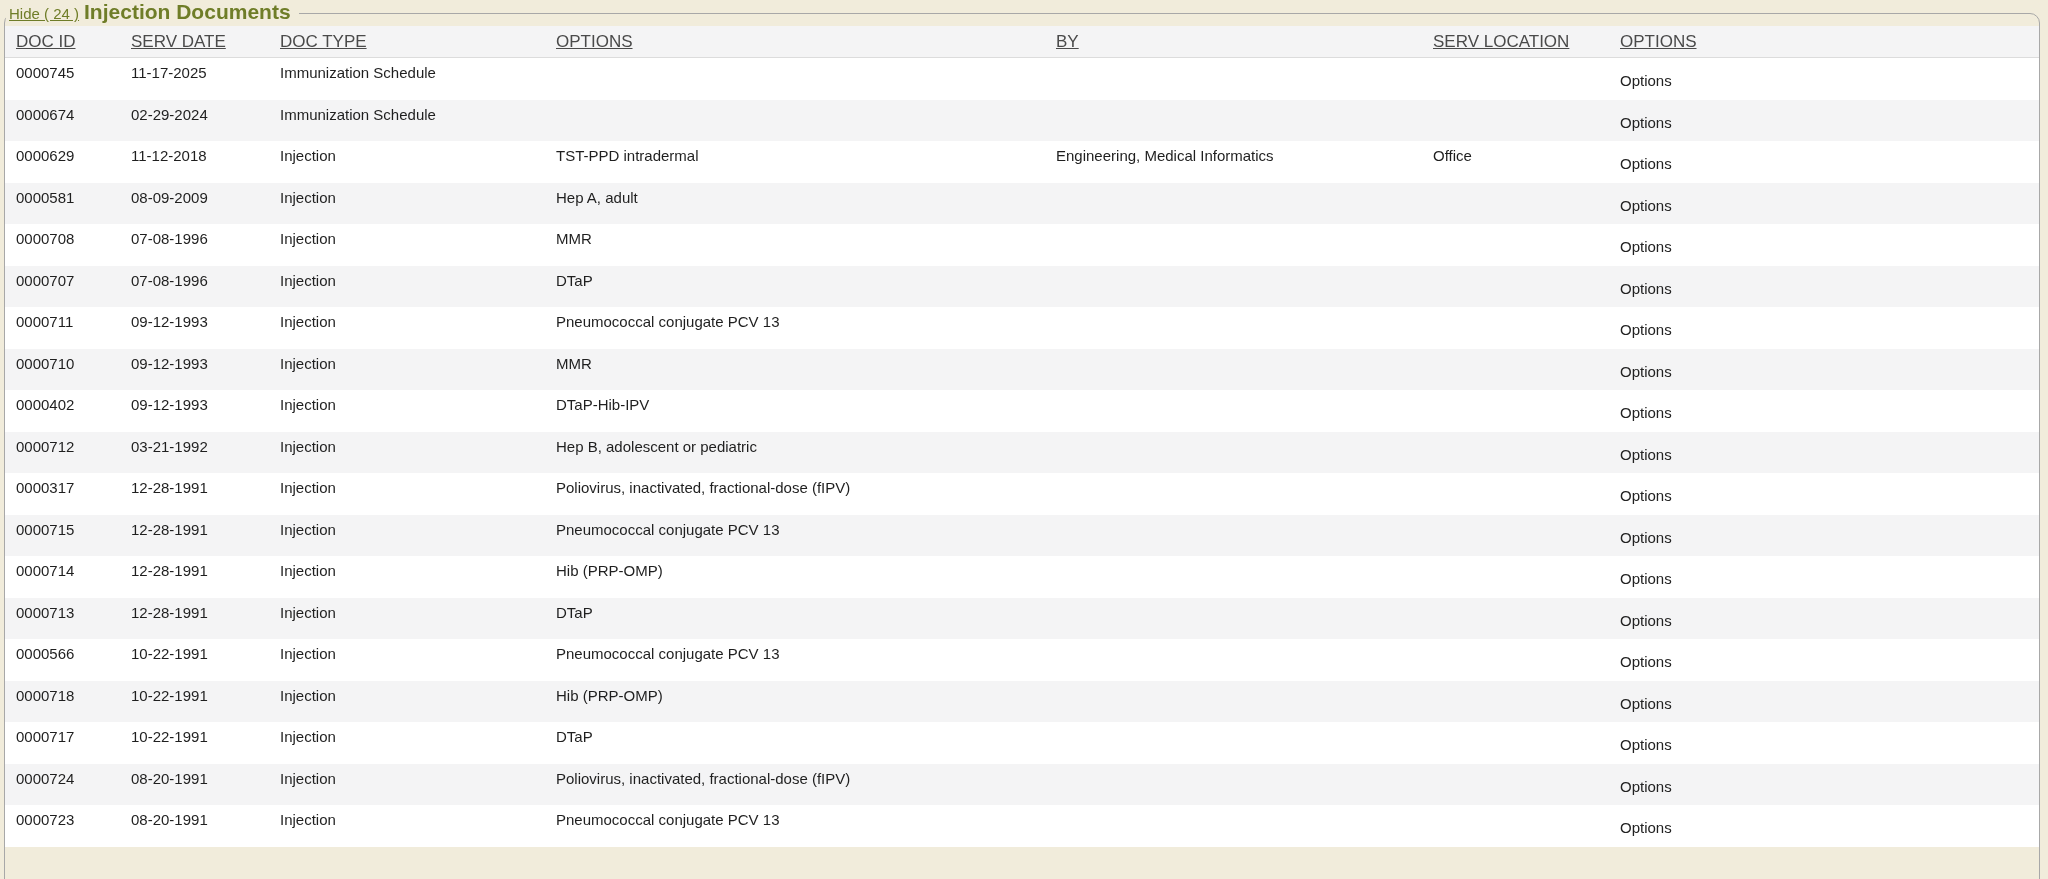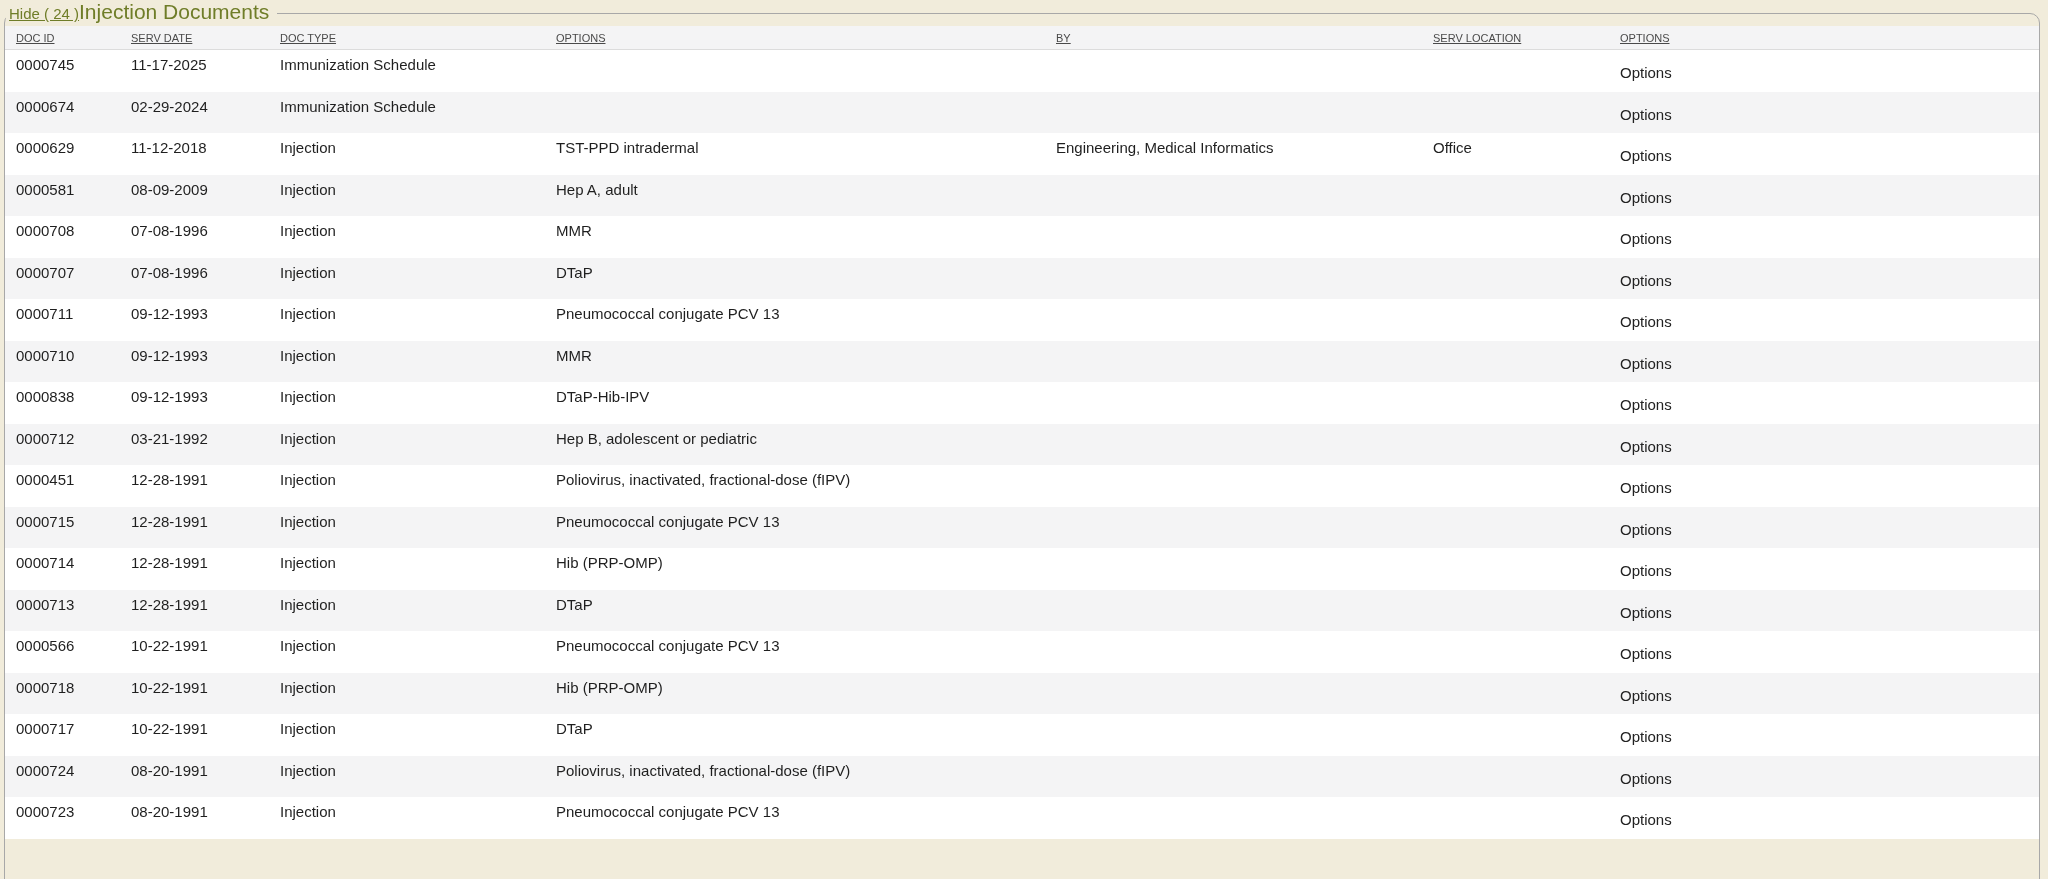--- a/index.html
+++ b/index.html
@@ -37,32 +37,33 @@
     color:var(--accent-olive);
     font-size:15px;
     font-weight:normal;
     text-decoration:underline;
     cursor:pointer;
     vertical-align:baseline;
   }
   span.panel-title{
     color:var(--accent-olive);
     font-size:21px;
-    font-weight:normal;
+    font-weight:bold;
+    margin-left:5px;
     vertical-align:baseline;
   }
   table.doc-table{
     width:100%;
     border-collapse:collapse;
     table-layout:fixed;
   }
   table.doc-table thead th{
     background:var(--header-row-bg);
     border-bottom:1px solid #dcdcdc;
-    font-size:11px;
+    font-size:17px;
     font-weight:normal;
     color:var(--header-text);
     text-align:left;
     padding:6px 0 5px 11px;
     white-space:nowrap;
     overflow:hidden;
   }
   table.doc-table thead th .hdr-label{
     text-decoration:underline;
     cursor:pointer;
@@ -203,21 +204,21 @@
     <td class="cell-serv-date">09-12-1993</td>
     <td class="cell-doc-type">Injection</td>
     <td class="cell-subject">MMR</td>
     <td class="cell-by"></td>
     <td class="cell-serv-location"></td>
     <td class="cell-options">
       <a class="options-link">Options</a>
     </td>
   </tr>
         <tr>
-    <td class="cell-doc-id">0000838</td>
+    <td class="cell-doc-id">0000402</td>
     <td class="cell-serv-date">09-12-1993</td>
     <td class="cell-doc-type">Injection</td>
     <td class="cell-subject">DTaP-Hib-IPV</td>
     <td class="cell-by"></td>
     <td class="cell-serv-location"></td>
     <td class="cell-options">
       <a class="options-link">Options</a>
     </td>
   </tr>
         <tr>
@@ -225,21 +226,21 @@
     <td class="cell-serv-date">03-21-1992</td>
     <td class="cell-doc-type">Injection</td>
     <td class="cell-subject">Hep B, adolescent or pediatric</td>
     <td class="cell-by"></td>
     <td class="cell-serv-location"></td>
     <td class="cell-options">
       <a class="options-link">Options</a>
     </td>
   </tr>
         <tr>
-    <td class="cell-doc-id">0000451</td>
+    <td class="cell-doc-id">0000317</td>
     <td class="cell-serv-date">12-28-1991</td>
     <td class="cell-doc-type">Injection</td>
     <td class="cell-subject">Poliovirus, inactivated, fractional-dose (fIPV)</td>
     <td class="cell-by"></td>
     <td class="cell-serv-location"></td>
     <td class="cell-options">
       <a class="options-link">Options</a>
     </td>
   </tr>
         <tr>

